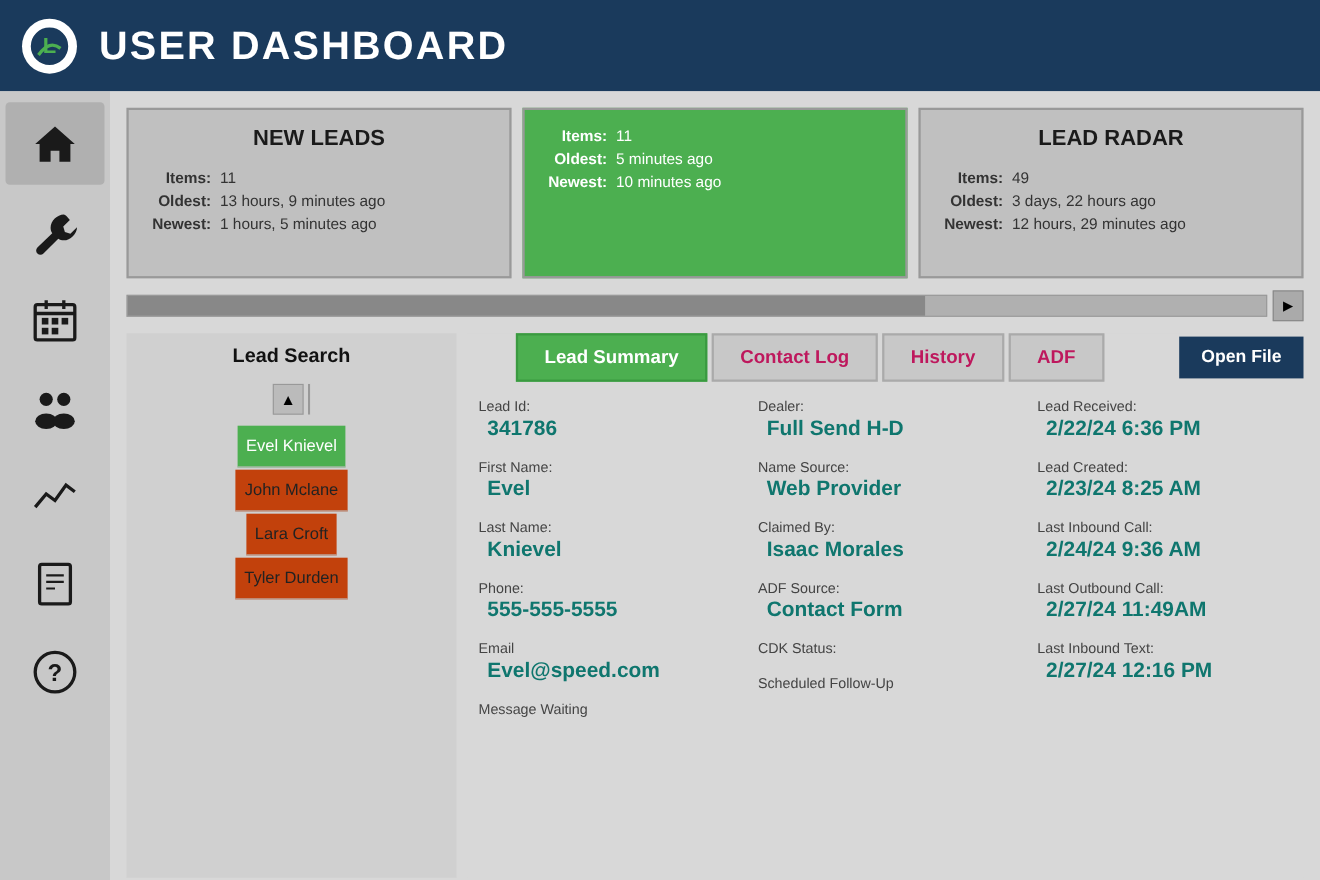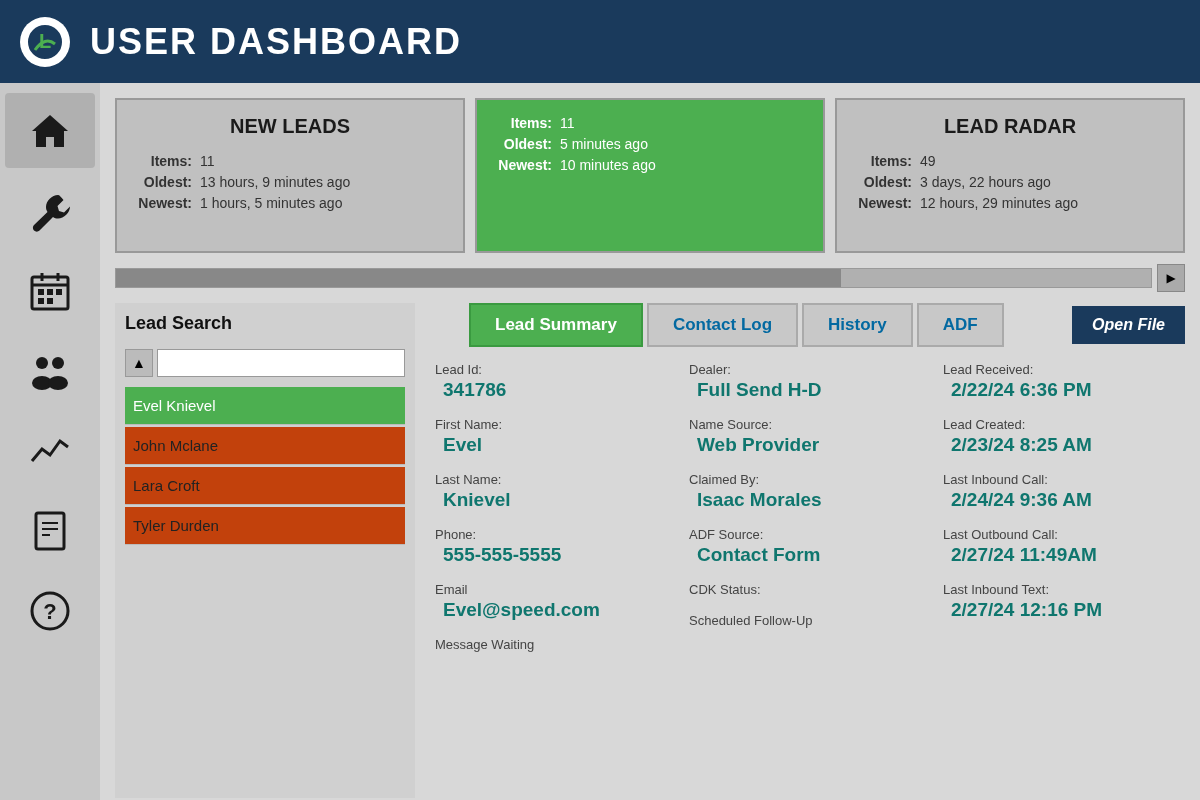--- a/index.html
+++ b/index.html
@@ -124,20 +124,21 @@
     }
 
     
     #lead-search-panel {
       width: 300px;
       background: #d0d0d0;
       padding: 10px;
       display: flex;
       flex-direction: column;
       gap: 2px;
+      align-items: center;
     }
     #lead-search-panel h3 {
       font-size: 18px;
       font-weight: bold;
       margin-bottom: 8px;
       color: #111;
     }
     #lead-search-header {
       display: flex; align-items: center; gap: 4px; margin-bottom: 5px;
     }
@@ -177,37 +178,36 @@
       align-items: center;
       padding-left: 44px;
     }
     .tab-btn {
       padding: 10px 24px;
       font-size: 17px;
       font-weight: bold;
       cursor: pointer;
       border: 2px solid #aaa;
       background: #c8c8c8;
-      color: #0369a1;
+      color: #be185d;
     }
     .tab-btn.active {
       background: #4caf50;
       color: white;
       border-color: #3a9a40;
     }
     .open-file-btn {
       margin-left: auto;
       padding: 10px 20px;
       background: #1a3a5c;
       color: white;
       font-size: 16px;
       font-weight: bold;
       cursor: pointer;
       border: none;
-      font-style: italic;
     }
 
     
     #lead-summary-grid {
       display: grid;
       grid-template-columns: 1fr 1fr 1fr;
       gap: 2px;
       flex: 1;
       padding: 5px 0;
     }

